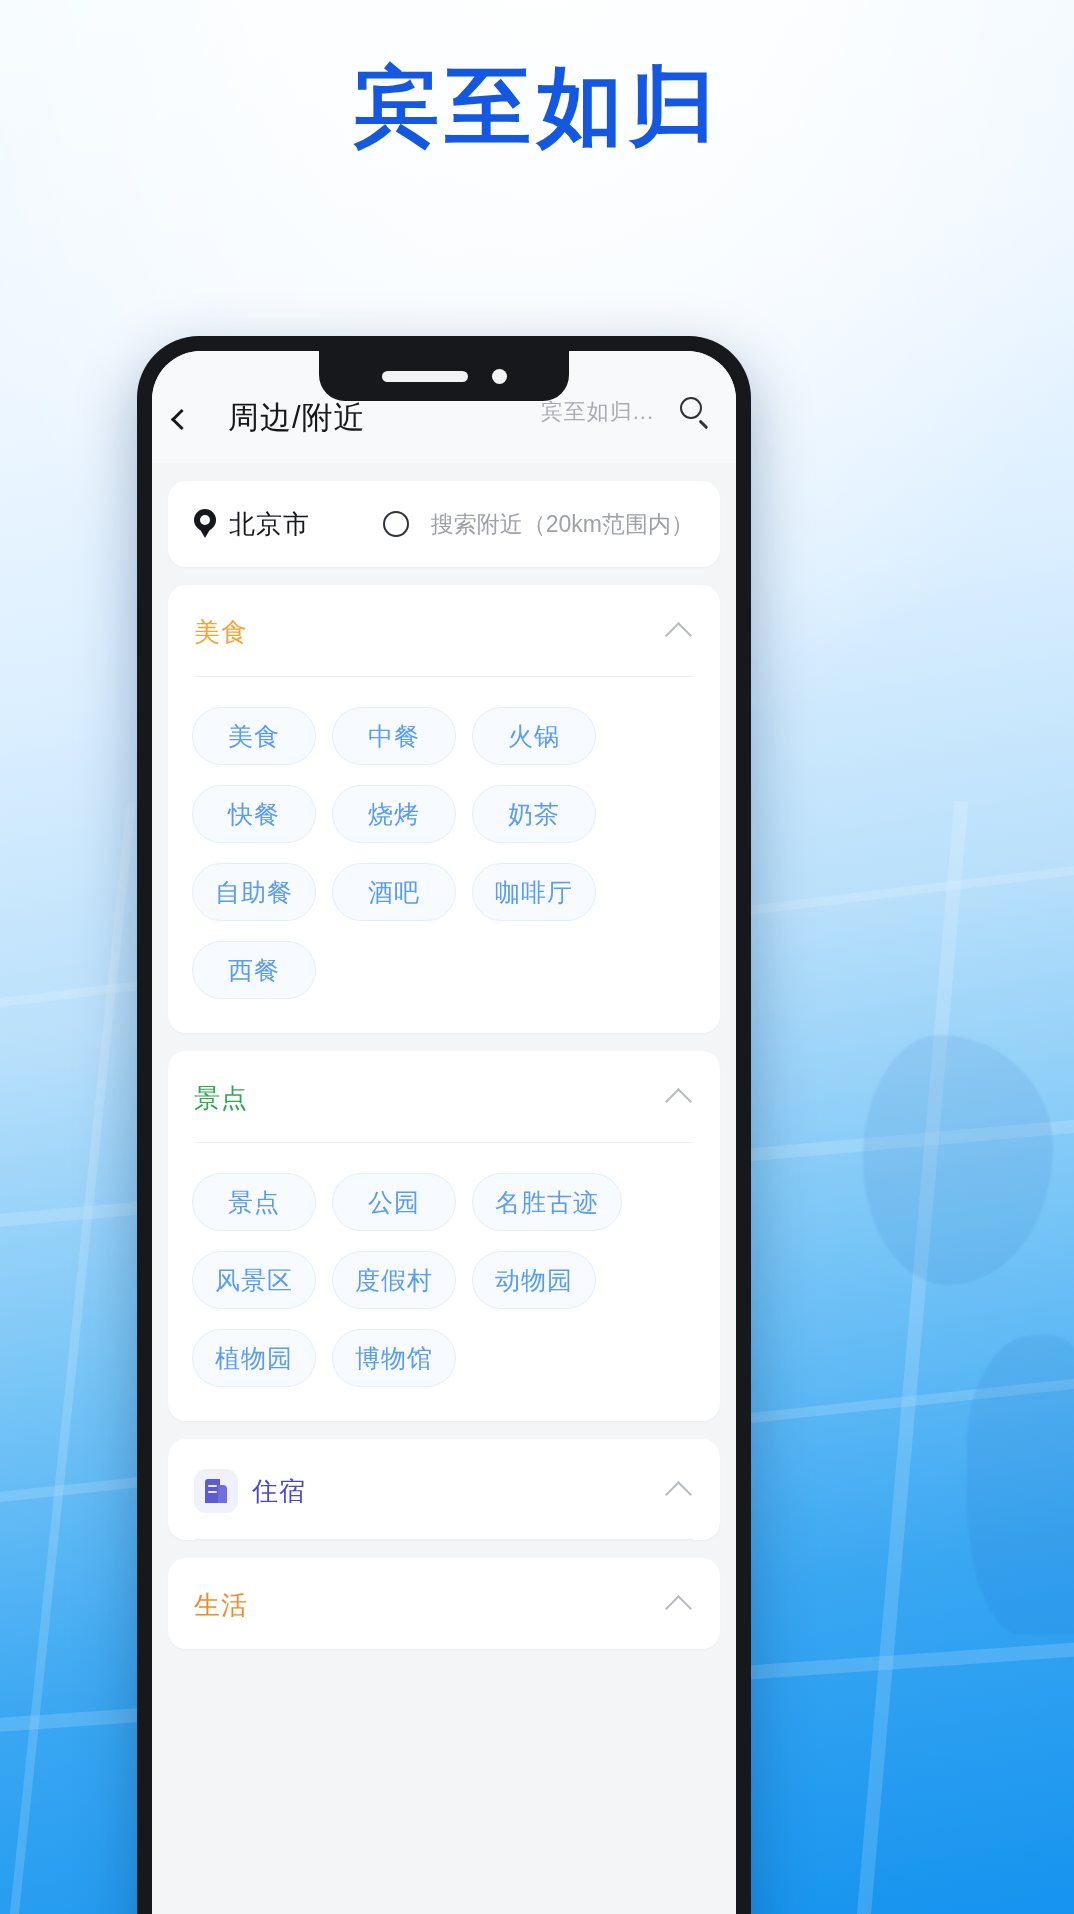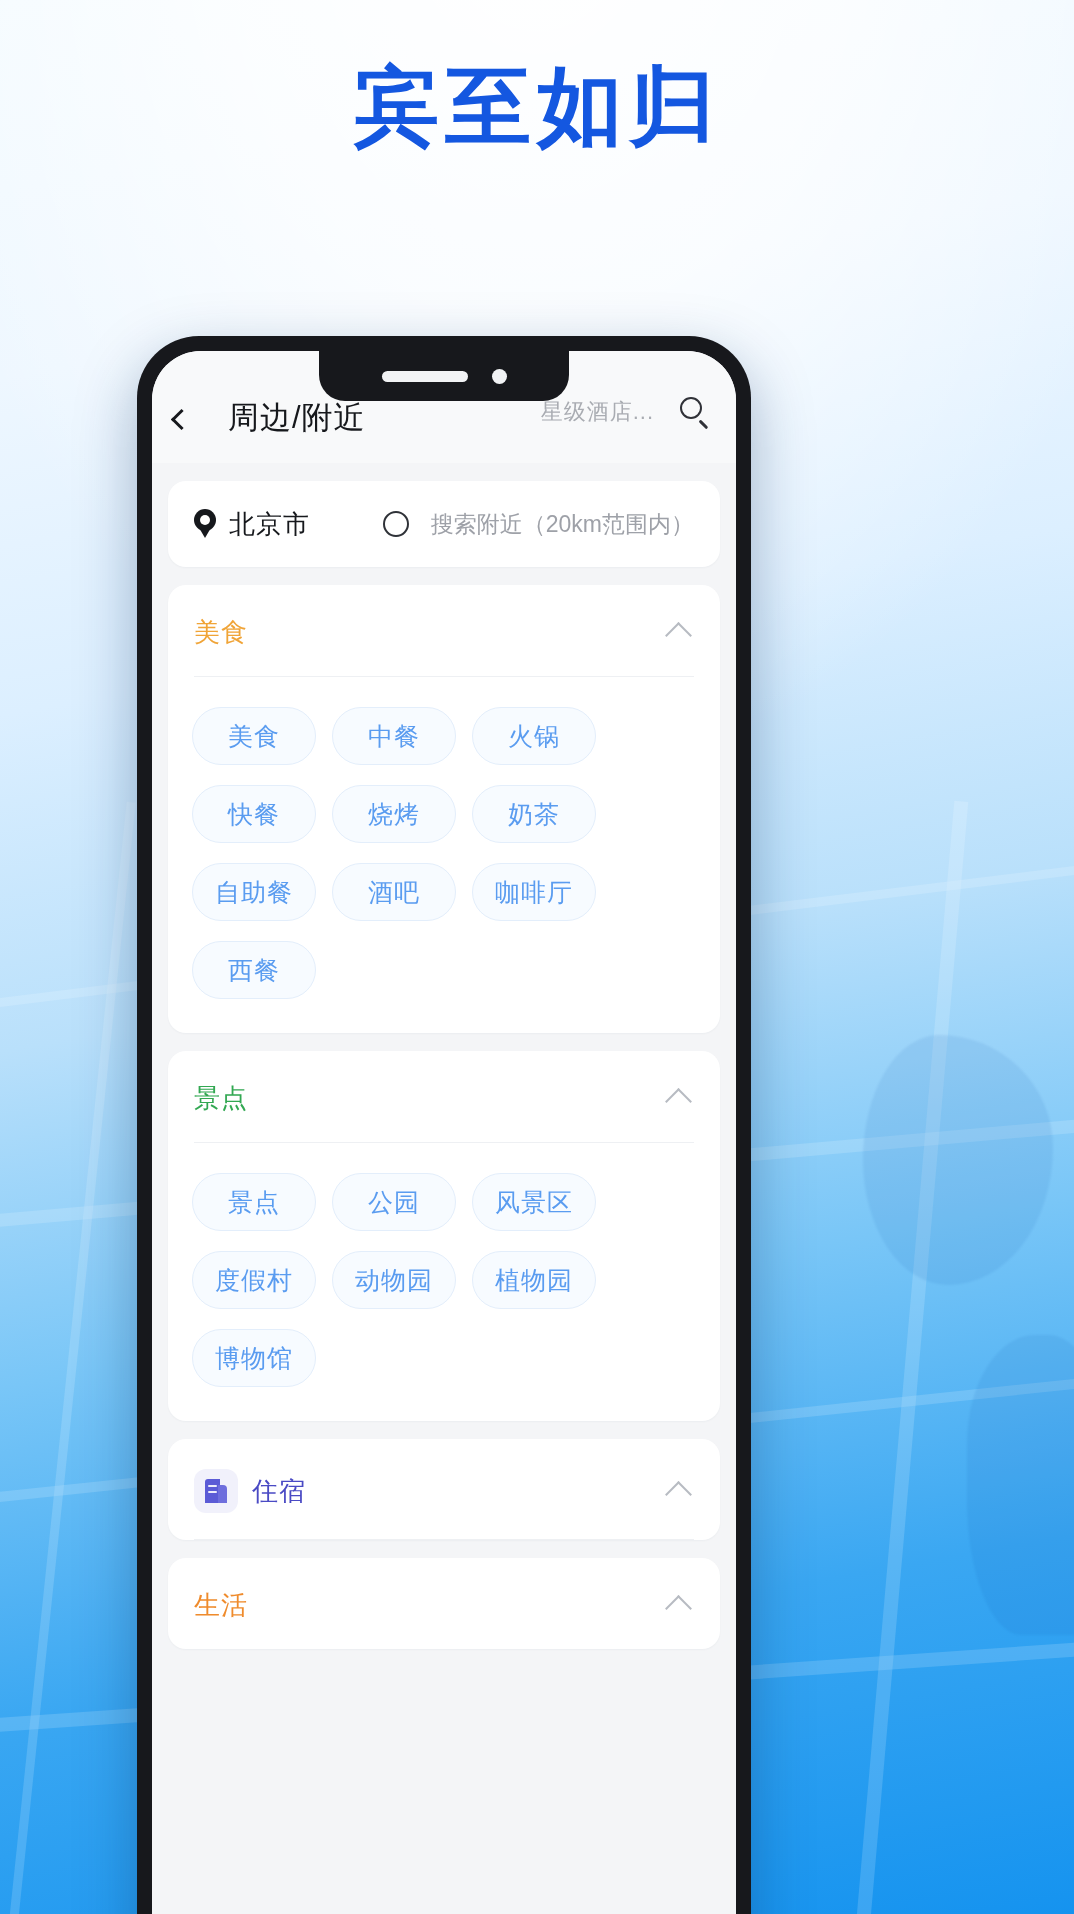--- a/index.html
+++ b/index.html
@@ -216,21 +216,21 @@
       <div class="camera"></div>
     </div>
 
     <div class="app-header">
       <div class="row">
         <div class="back-btn">
           <div class="chev"></div>
         </div>
         <div class="page-title">周边/附近</div>
         <div class="hdr-spacer"></div>
-        <div class="search-ph">星级酒店...</div>
+        <div class="search-ph">宾至如归...</div>
         <div class="mag">
           <div class="ring"></div>
           <div class="handle"></div>
         </div>
       </div>
     </div>
 
     <div class="app-body">
 
       <div class="card loc-card">
@@ -269,20 +269,21 @@
           <div class="card">
             <div class="sec-head">
               <div class="sec-title" style="color: rgb(50, 168, 82);">景点</div>
               <div class="sec-spacer"></div>
               <div class="caret"></div>
             </div>
             <div class="divider"></div>
             <div class="tags">
               <div class="tag">景点</div>
               <div class="tag">公园</div>
+              <div class="tag wide">名胜古迹</div>
               <div class="tag">风景区</div>
               <div class="tag">度假村</div>
               <div class="tag">动物园</div>
               <div class="tag">植物园</div>
               <div class="tag">博物馆</div>
             </div>
           </div>
           <div class="card">
             <div class="sec-head">
               <div class="sec-icon-box">

